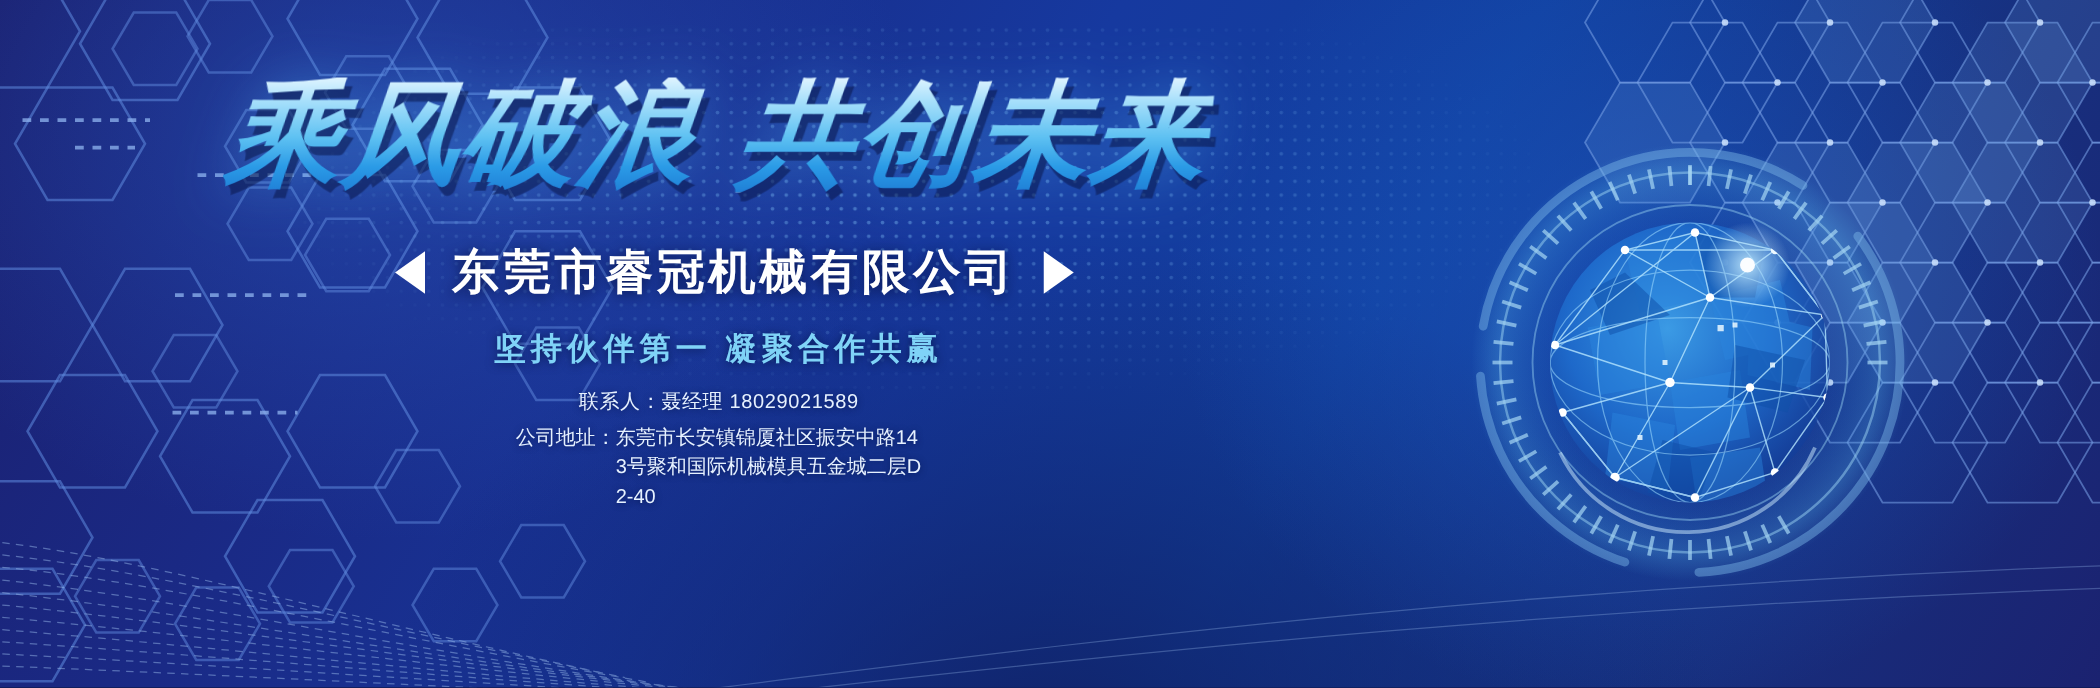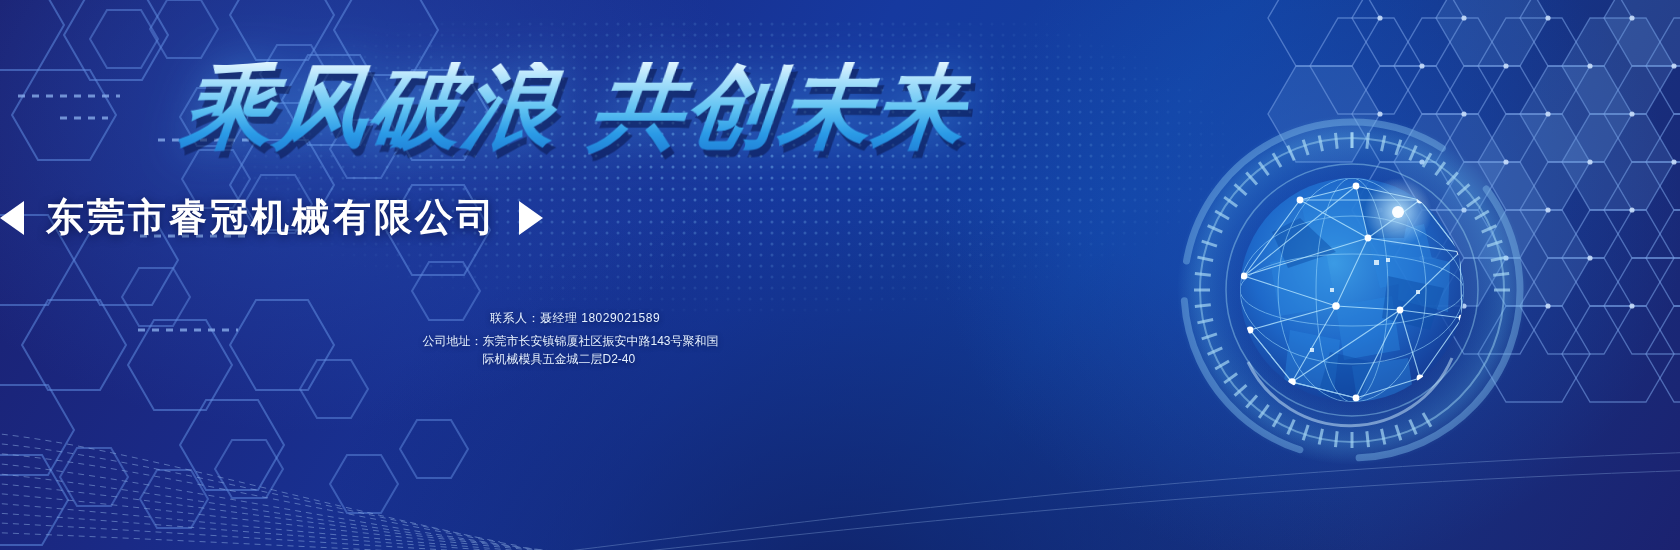--- a/index.html
+++ b/index.html
@@ -24,39 +24,39 @@
     font-size:92px;line-height:1;font-weight:bold;font-style:italic;
     letter-spacing:2px;
     font-family:"DejaVu Sans","Liberation Sans",sans-serif;
     background:linear-gradient(180deg,#dff4ff 0%,#a8e0fb 20%,#5ec1f2 52%,#2a9ae6 78%,#1f7fd6 100%);
     -webkit-background-clip:text;background-clip:text;
     color:transparent;-webkit-text-fill-color:transparent;
     filter:drop-shadow(5px 7px 0 rgba(9,22,74,.55)) drop-shadow(0 0 22px rgba(90,190,255,.35));
     transform:skewX(-6deg);
   }
   #company-row{
-    position:absolute;left:0;top:192px;width:1150px;
-    display:flex;align-items:center;justify-content:flex-start;gap:22px;
+    position:absolute;left:12px;top:192px;width:1150px;
+    display:flex;align-items:center;justify-content:center;gap:22px;
   }
   .tri{width:0;height:0;border-top:17px solid transparent;border-bottom:17px solid transparent;}
   .tri.left{border-right:24px solid #ffffff;}
   .tri.right{border-left:24px solid #ffffff;}
   #company-name{
     color:#ffffff;font-size:38px;font-weight:bold;letter-spacing:3px;
     text-shadow:0 2px 10px rgba(5,14,60,.75);
     white-space:nowrap;
   }
   #slogan{
     position:absolute;left:0;top:262px;width:1150px;text-align:center;
     color:#7fd3f7;font-size:25px;font-weight:bold;letter-spacing:4px;
     text-shadow:0 1px 8px rgba(5,20,70,.8);
   }
   #contact-block{
     position:absolute;left:0;top:310px;width:1150px;text-align:center;
-    color:#e6f1ff;font-size:12px;line-height:1.45;
+    color:#e6f1ff;font-size:16px;line-height:1.45;
   }
   #contact-person{letter-spacing:.5px;text-shadow:0 1px 5px rgba(5,20,70,.7);}
   #address-row{
     margin-top:6px;display:flex;justify-content:center;align-items:flex-start;
   }
   #address-label{white-space:nowrap;text-shadow:0 1px 5px rgba(5,20,70,.7);}
   #address-value{
     width:245px;text-align:left;text-shadow:0 1px 5px rgba(5,20,70,.7);
     word-break:break-all;
   }
@@ -424,20 +424,21 @@
     <div id="title-wrap">
       <span id="main-title">乘风破浪 共创未来</span>
     </div>
 
     <div id="company-row">
       <span class="tri left"></span>
       <span id="company-name">东莞市睿冠机械有限公司</span>
       <span class="tri right"></span>
     </div>
 
+    <div id="slogan">坚持伙伴第一 凝聚合作共赢</div>
 
     <div id="contact-block">
       <div id="contact-person">联系人：聂经理 18029021589</div>
       <div id="address-row">
         <span id="address-label">公司地址：</span>
         <span id="address-value">东莞市长安镇锦厦社区振安中路143号聚和国际机械模具五金城二层D2-40</span>
       </div>
     </div>
 
   </div>

